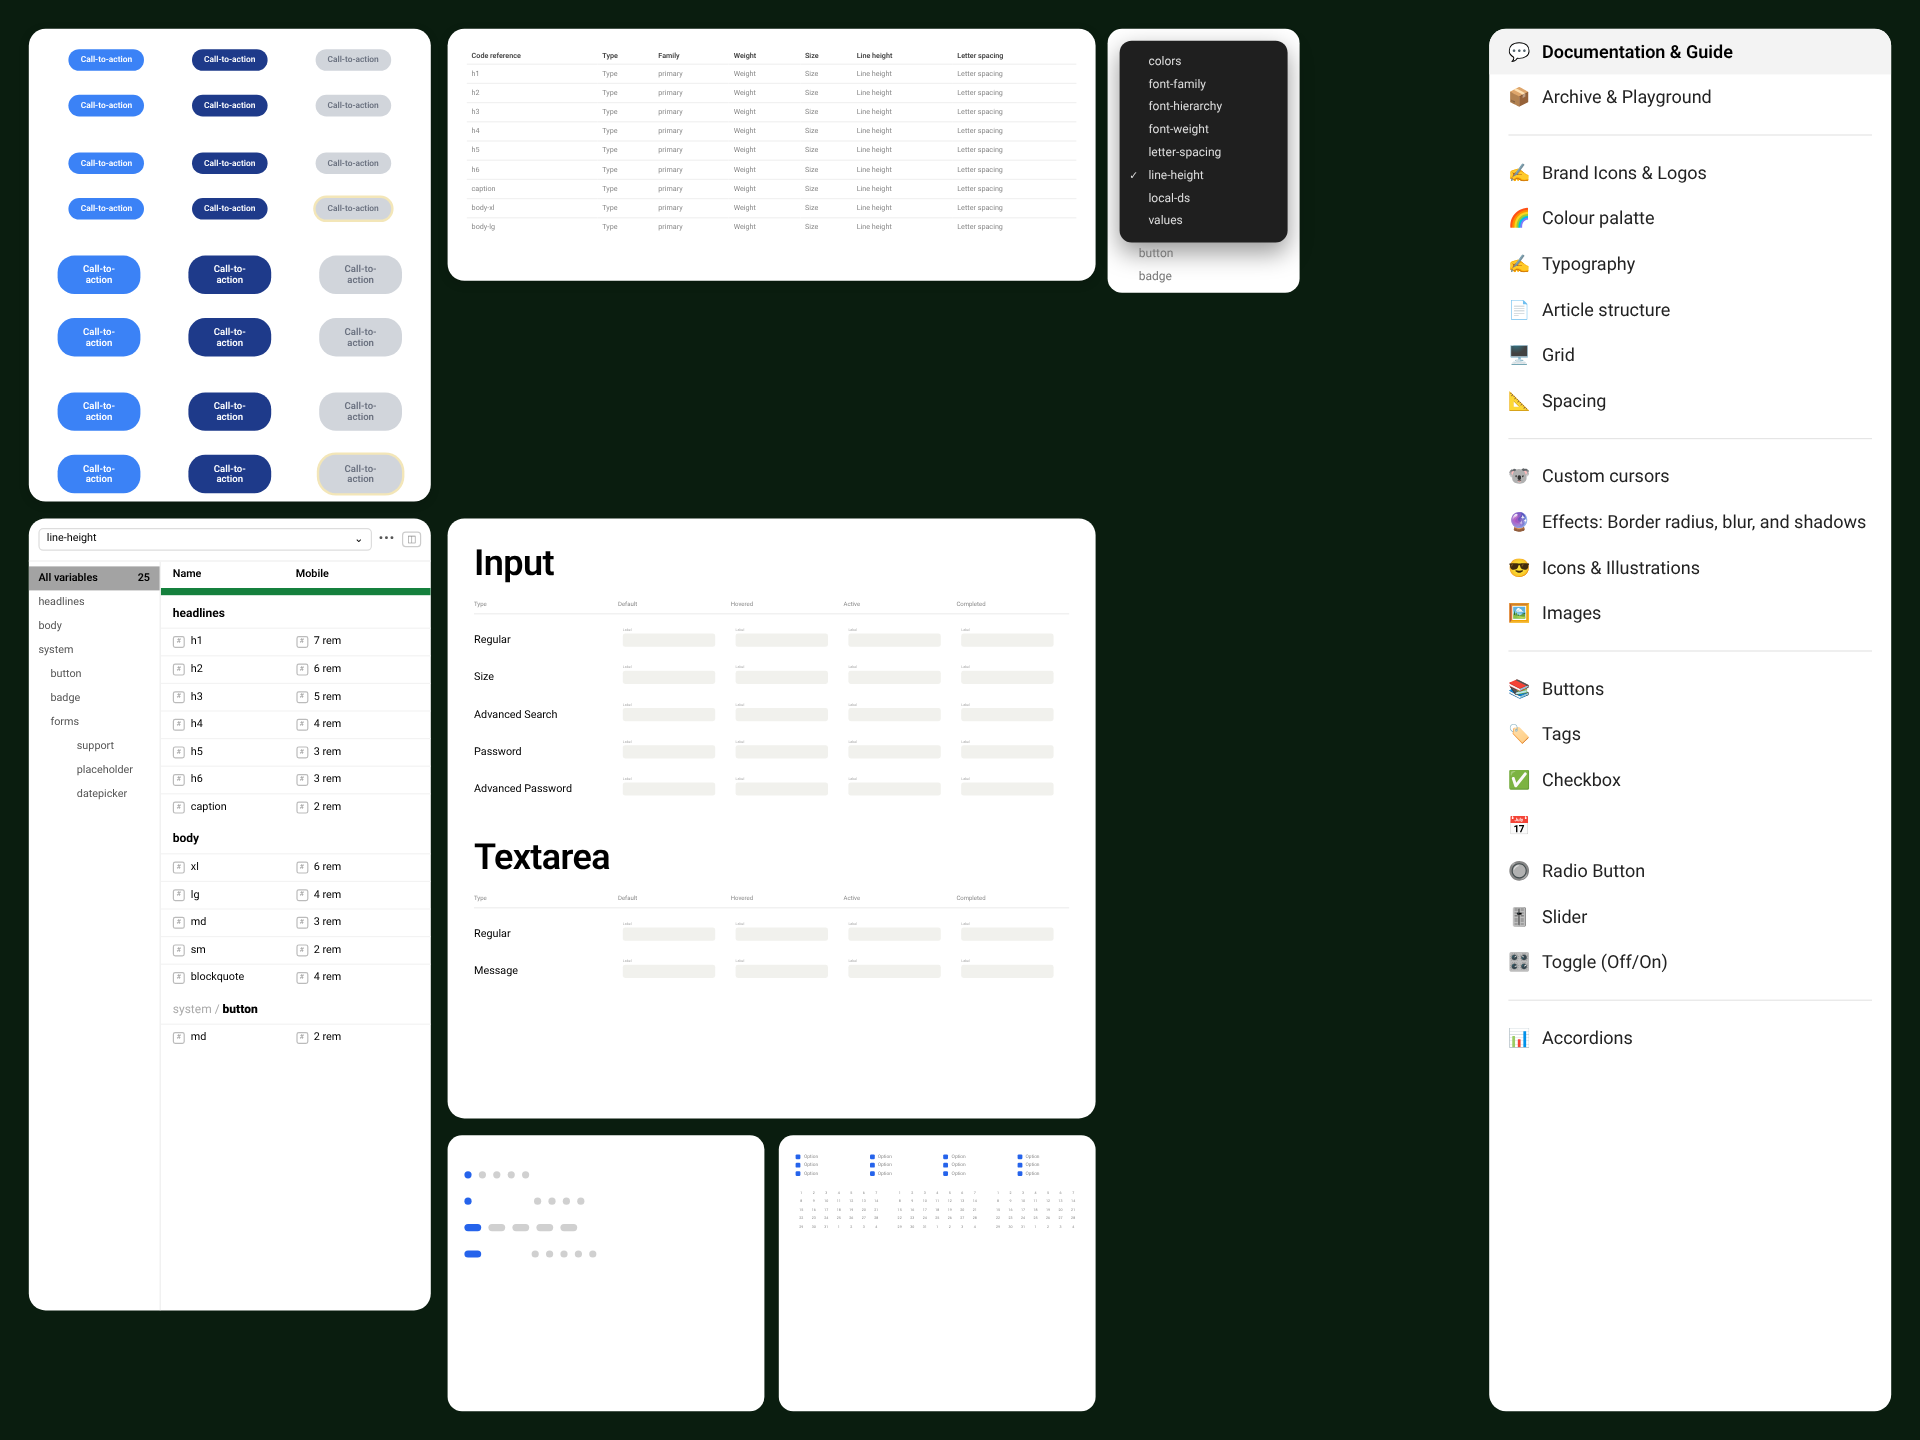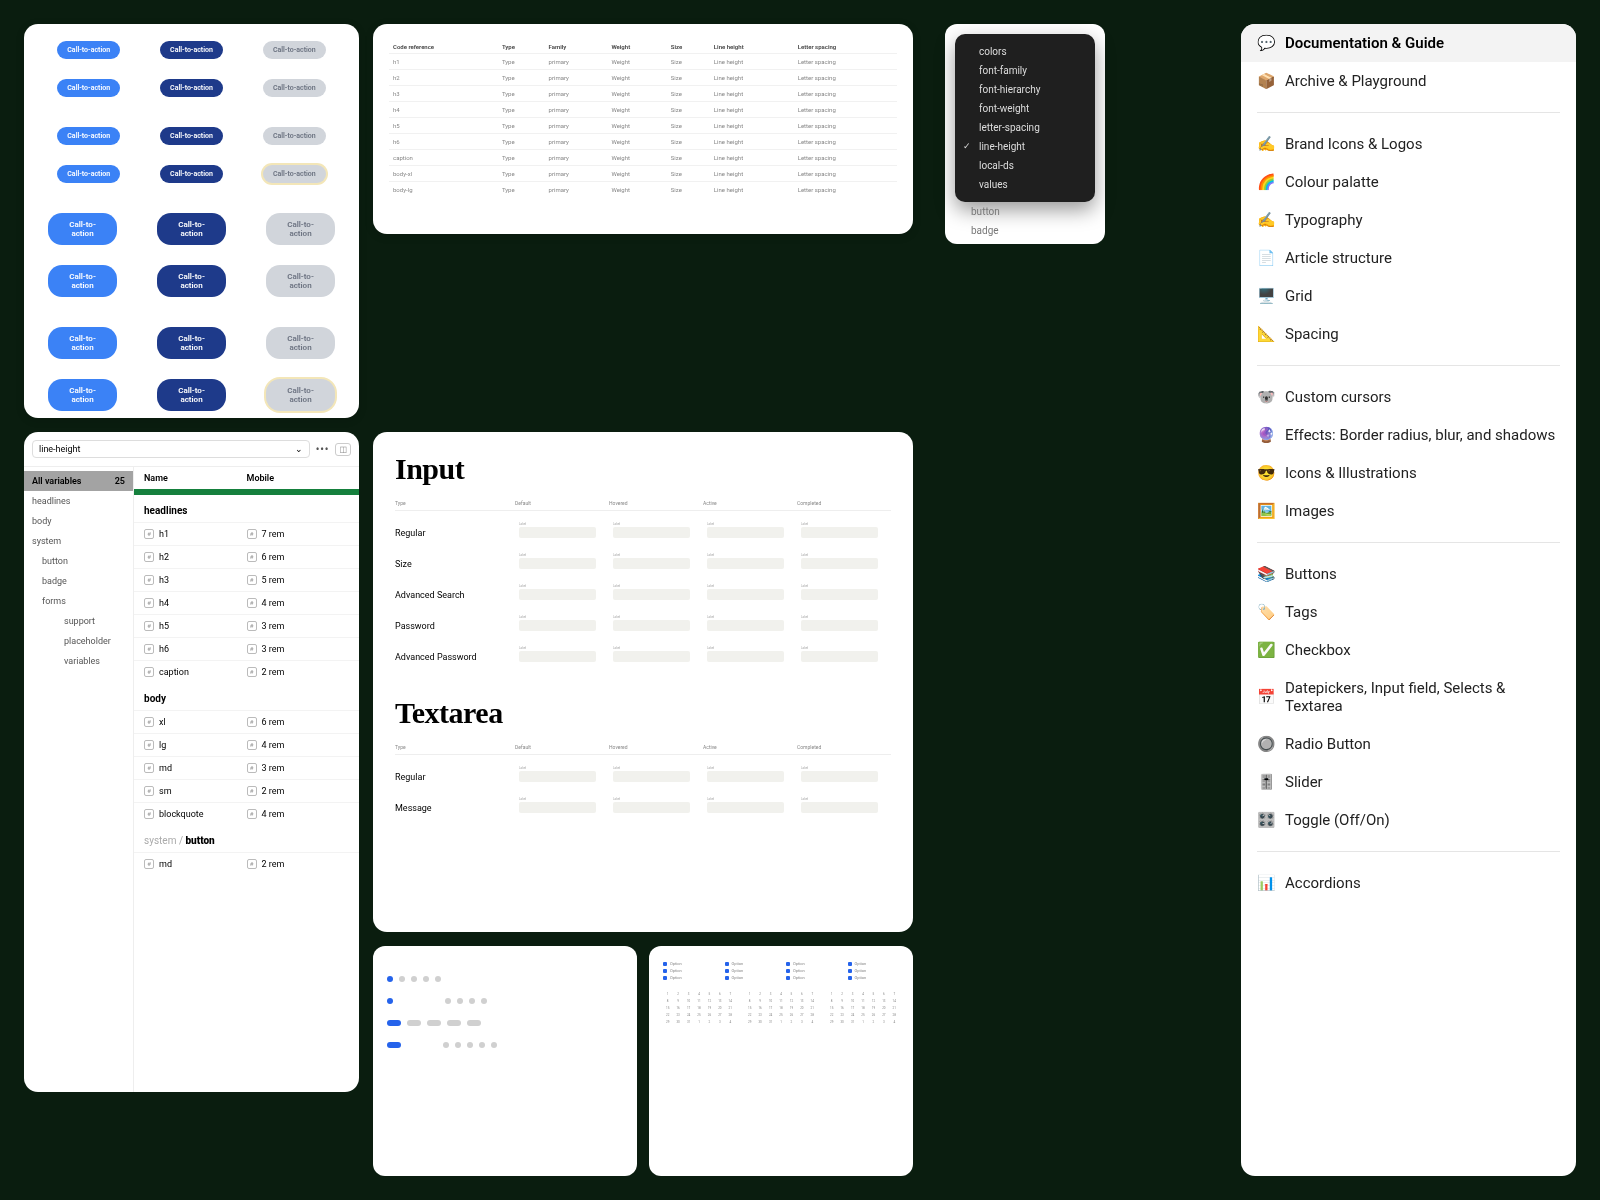--- a/index.html
+++ b/index.html
@@ -61,21 +61,21 @@
     padding: 16px;
     height: 210px;
   }
   .mini-table { width:100%; font-size:6px; color:#444; border-collapse:collapse; }
   .mini-table th { text-align:left; font-weight:600; padding:3px 4px; font-size:6px;}
   .mini-table td { padding:4px 4px; border-top:1px solid #f1f1f1; color:#888;}
 
   
   #dropdown-card {
     position: absolute;
-    left: 945px;
+    left: 923px;
     top: 24px;
     width: 160px;
     height: 220px;
     background:#fff;
     border-radius:12px;
     padding:10px 0;
   }
   .ctx-wrap { padding:0 10px; }
   .ctx-menu {
     background:#1f1f1f;
@@ -220,21 +220,20 @@
     padding:20px 22px;
     background:#fff;
     border-radius:14px;
     height:500px;
   }
   #inputspec-card h2 {
     font-size:30px;
     font-weight:600;
     letter-spacing:-0.5px;
     margin-bottom:10px;
-    font-family:Liberation Serif, serif;
   }
   .spec-head {
     display:grid;
     grid-template-columns: 120px repeat(4, 1fr);
     font-size:5px;
     color:#888;
     padding:4px 0;
     border-bottom:1px solid #eee;
     margin-bottom:6px;
   }
@@ -530,21 +529,20 @@
       <div class="sb-item">
         <span class="sb-icon">🏷️</span>
         <span>Tags</span>
       </div>
       <div class="sb-item">
         <span class="sb-icon">✅</span>
         <span>Checkbox</span>
       </div>
       <div class="sb-item">
         <span class="sb-icon">📅</span>
-        <span>Datepickers, Input field, Selects &amp; Textarea</span>
       </div>
       <div class="sb-item">
         <span class="sb-icon">🔘</span>
         <span>Radio Button</span>
       </div>
       <div class="sb-item">
         <span class="sb-icon">🎚️</span>
         <span>Slider</span>
       </div>
       <div class="sb-item">
@@ -576,21 +574,21 @@
         </div>
       <div id="tree-list">
           <div class="branch">headlines</div>
           <div class="branch">body</div>
           <div class="branch">system</div>
           <div class="branch sub">button</div>
           <div class="branch sub">badge</div>
           <div class="branch sub">forms</div>
           <div class="branch sub2">support</div>
           <div class="branch sub2">placeholder</div>
-          <div class="branch sub2">variables</div>
+          <div class="branch sub2">datepicker</div>
         </div>
     </div>
     <div class="vgrid">
       <div class="vgrid-header">
         <span>Name</span>
         <span>Mobile</span>
       </div>
       <div id="vgrid-body">
           <div class="vsection">headlines</div>
           <div class="vrow">

